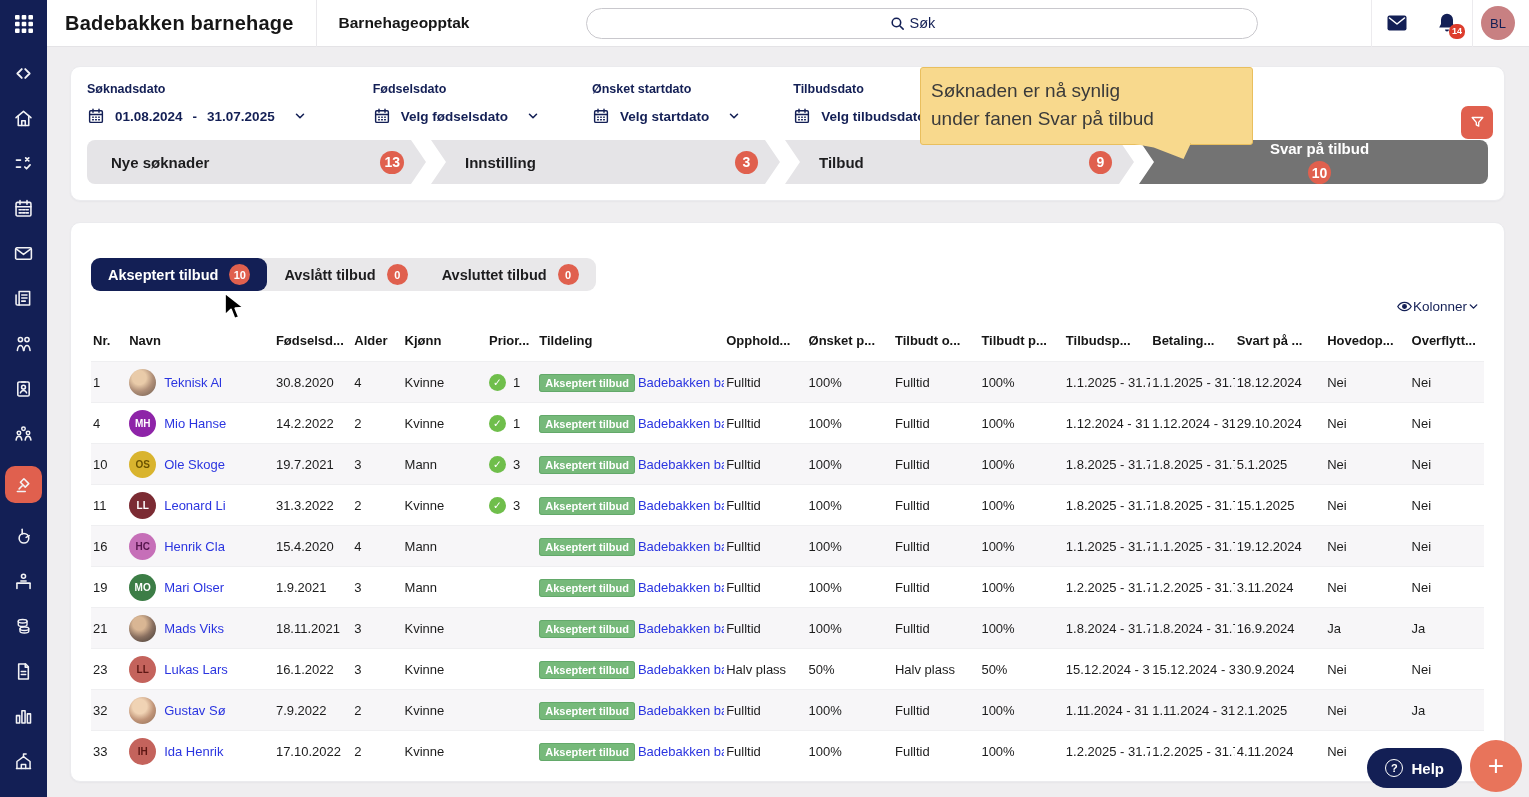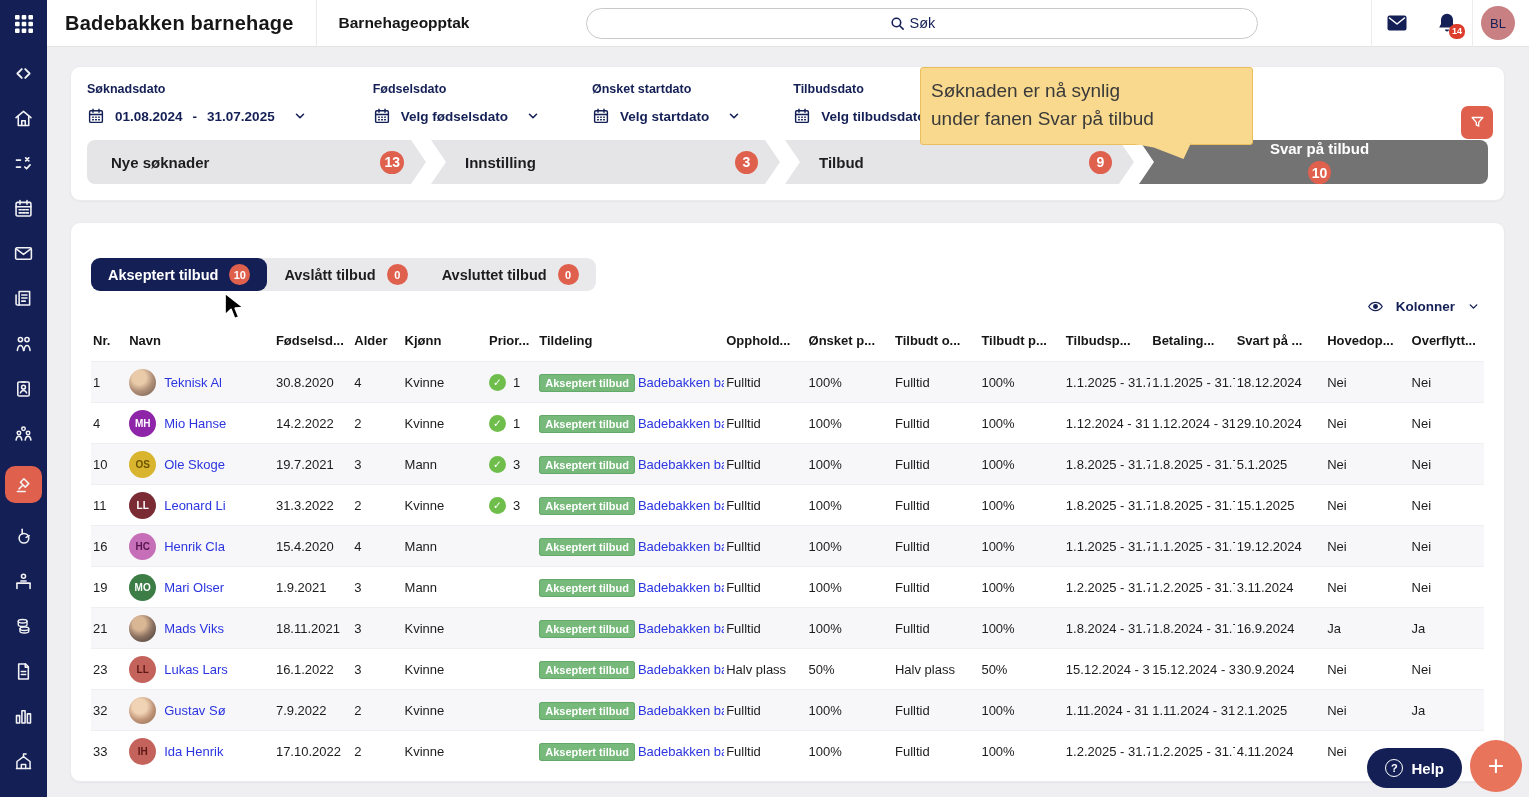--- a/index.html
+++ b/index.html
@@ -51,21 +51,21 @@
   .count-badge { min-width:23px; height:23px; border-radius:12px; background:#e0604e; color:#fff; font-size:14px; font-weight:700; display:inline-flex; align-items:center; justify-content:center; padding:0 4px; }
 
   
   .table-card { margin-top:21px; padding:35px 20px 0 20px; height:560px; }
   .tabs-row { display:flex; align-items:flex-start; }
   .tabs { display:inline-flex; background:#e9e8ea; border-radius:9px; height:33px; }
   .tab { display:flex; align-items:center; gap:11px; padding:0 17px; font-weight:700; font-size:14.5px; color:#1d1d1f; cursor:pointer; border-radius:9px; }
   .tab .count-badge { min-width:21px; height:21px; font-size:11px; }
   .tab.active { background:#131f55; color:#fff; }
   .kolonner-row { display:flex; justify-content:flex-end; margin:7px 4px 4px 0; }
-  .kolonner { display:flex; align-items:center; gap:12px; color:#131f55; font-size:13.5px; font-weight:700; cursor:pointer; }
+  .kolonner { display:flex; align-items:center; gap:0; color:#131f55; font-size:13.5px; font-weight:400; cursor:pointer; }
 
   table { width:100%; border-collapse:collapse; table-layout:fixed; margin-top:6px; }
   th { font-size:13px; text-align:left; font-weight:700; color:#161616; padding:12px 6px 13px 2px; white-space:nowrap; overflow:hidden; cursor:pointer; }
   td { font-size:13px; color:#1c1c1c; padding:0 6px 0 2px; height:41px; white-space:nowrap; overflow:hidden; border-top:1px solid #efeff1; }
   tr.striped td { background:#f7f6f8; }
   .name-cell { display:flex; align-items:center; gap:8px; }
   .avatar { width:27px; height:27px; border-radius:50%; flex:0 0 27px; display:flex; align-items:center; justify-content:center; font-size:10px; font-weight:700; }
   .avatar.photo-a { background:radial-gradient(circle at 38% 32%, #e9cba9 28%, #b08f78 55%, #6d5b4e 100%); }
   .avatar.photo-b { background:radial-gradient(circle at 38% 32%, #d9b694 26%, #8a7060 55%, #3f3833 100%); }
   .avatar.photo-c { background:radial-gradient(circle at 40% 35%, #f0d3b4 30%, #c09478 58%, #8a6a52 100%); }

